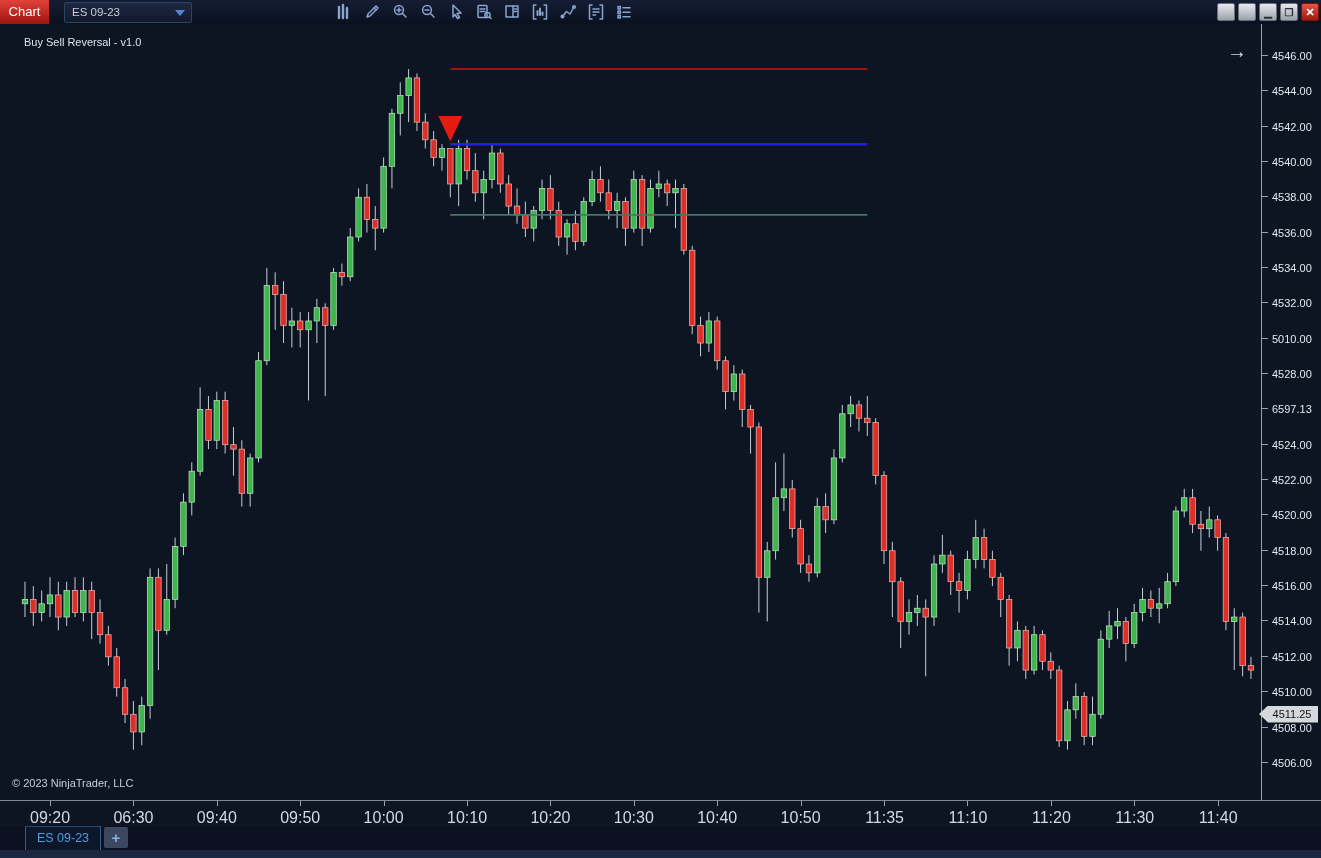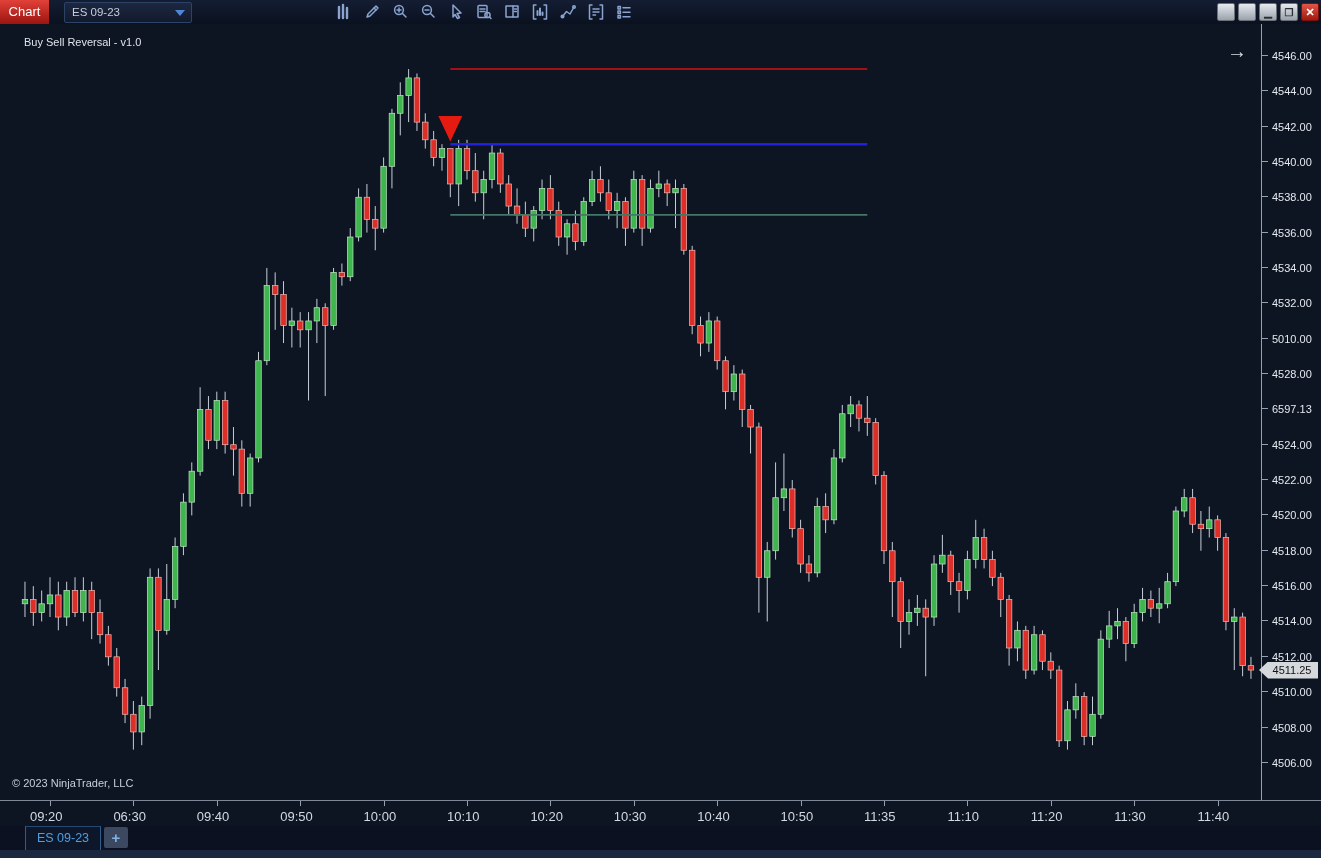--- a/index.html
+++ b/index.html
@@ -38,29 +38,29 @@
   #copyright{position:absolute;left:12px;top:753px;color:#c9cfd9;font-size:11px;}
   #goto-end{position:absolute;right:14px;top:17px;color:#d8dce2;font-size:20px;line-height:20px;}
   
   #price-axis{position:absolute;left:1261px;top:24px;width:60px;height:776px;
               background:#0d1523;border-left:1px solid #97a0ae;}
   .ytick{position:absolute;left:0;height:12px;color:#e4e8ef;font-size:11px;line-height:12px;}
   .ytick .dash{position:absolute;left:0;top:5px;width:6px;height:1px;background:#97a0ae;}
   .ytick .lbl{position:absolute;left:10px;top:0;}
   #price-marker{position:absolute;left:1259px;width:59px;height:17px;background:#d6d9dc;
         clip-path:polygon(0 50%,9px 0,100% 0,100% 100%,9px 100%);
-        color:#101216;font-size:11px;line-height:17px;text-align:center;z-index:5;}
+        color:#101216;font-size:11px;line-height:17px;text-align:center;z-index:5;margin-top:44px;}
   #price-marker span{padding-left:7px;}
   
   #time-axis{position:absolute;left:0;top:800px;width:1321px;height:26px;background:#0d1523;
              border-top:1px solid #7e8796;}
   .xtick{position:absolute;top:0;}
   .xtick .dash{position:absolute;left:0;top:0;width:1px;height:5px;background:#97a0ae;}
-  .xtick .lbl{position:absolute;left:-20px;top:8px;width:40px;text-align:left;
-              color:#d2d9e4;font-size:13px;}
+  .xtick .lbl{position:absolute;left:-20px;top:8px;width:40px;text-align:right;
+              color:#d2d9e4;font-size:16px;}
   
   #tab-bar{position:absolute;left:0;top:826px;width:1321px;height:24px;background:#0b1120;}
   .tab{position:absolute;left:25px;top:0;width:74px;height:23px;background:#0e1729;
        border:1px solid #2f5d8f;border-top-color:#244a74;color:#4f9fe0;font-size:12.5px;
        line-height:23px;text-align:center;}
   #add-tab{position:absolute;left:104px;top:1px;width:24px;height:21px;background:#3c485f;
        border-radius:2px;color:#7fb3e8;font-size:15px;font-weight:bold;
        line-height:21px;text-align:center;}
   #bottom-strip{position:absolute;left:0;top:850px;width:1321px;height:8px;background:#1c2740;}
 </style>

